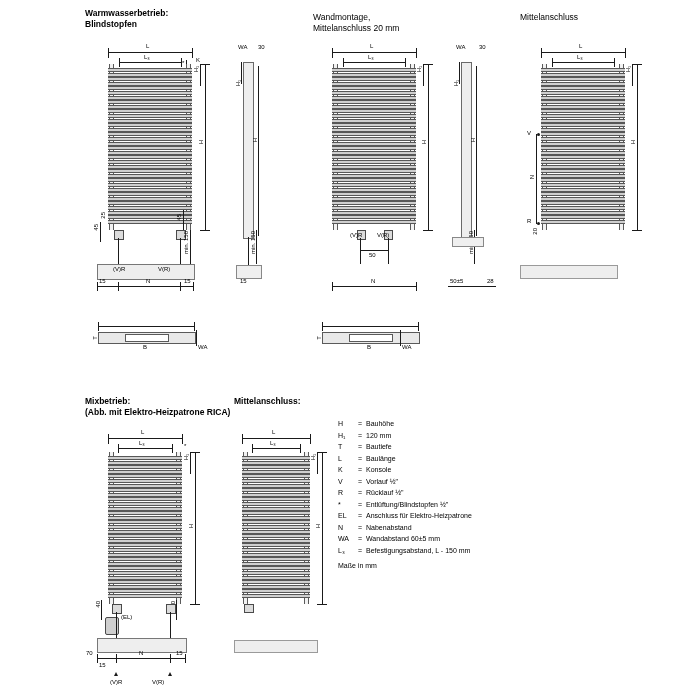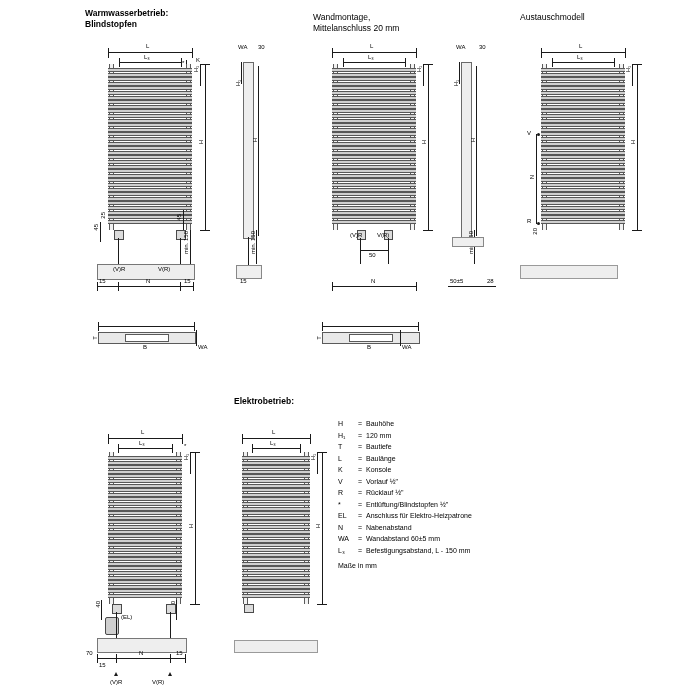--- a/index.html
+++ b/index.html
@@ -44,22 +44,24 @@
 </style>
 </head>
 <body>
 
 <div class="page">
 
   <div class="ttl" style="left:85px;top:8px;">Warmwasserbetrieb:
 Blindstopfen</div>
   <div class="ttl" style="left:313px;top:12px;font-weight:normal;">Wandmontage,
 Mittelanschluss 20 mm</div>
-  <div class="ttl" style="left:520px;top:12px;font-weight:normal;">Austauschmodell</div>
-  <div class="ttl" style="left:234px;top:396px;">Elektrobetrieb:</div>
+  <div class="ttl" style="left:520px;top:12px;font-weight:normal;">Mittelanschluss</div>
+  <div class="ttl" style="left:85px;top:396px;">Mixbetrieb:
+(Abb. mit Elektro-Heizpatrone RICA)</div>
+  <div class="ttl" style="left:234px;top:396px;">Mittelanschluss:</div>
 
   <div>
 
     <div class="ln lnh" style="left:108px;top:52px;width:84px;"></div>
     <div class="ln lnv" style="left:108px;top:48px;height:10px;"></div>
     <div class="ln lnv" style="left:192px;top:48px;height:10px;"></div>
     <div class="lbl" style="left:146px;top:43px;">L</div>
 
     <div class="ln lnh" style="left:119px;top:62px;width:62px;"></div>
     <div class="ln lnv" style="left:119px;top:58px;height:9px;"></div>

